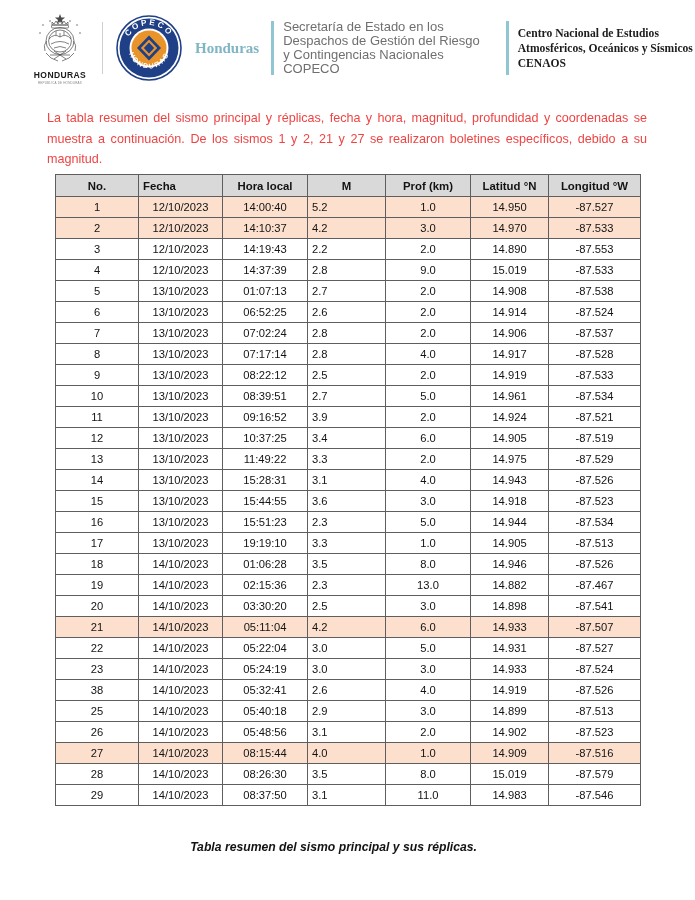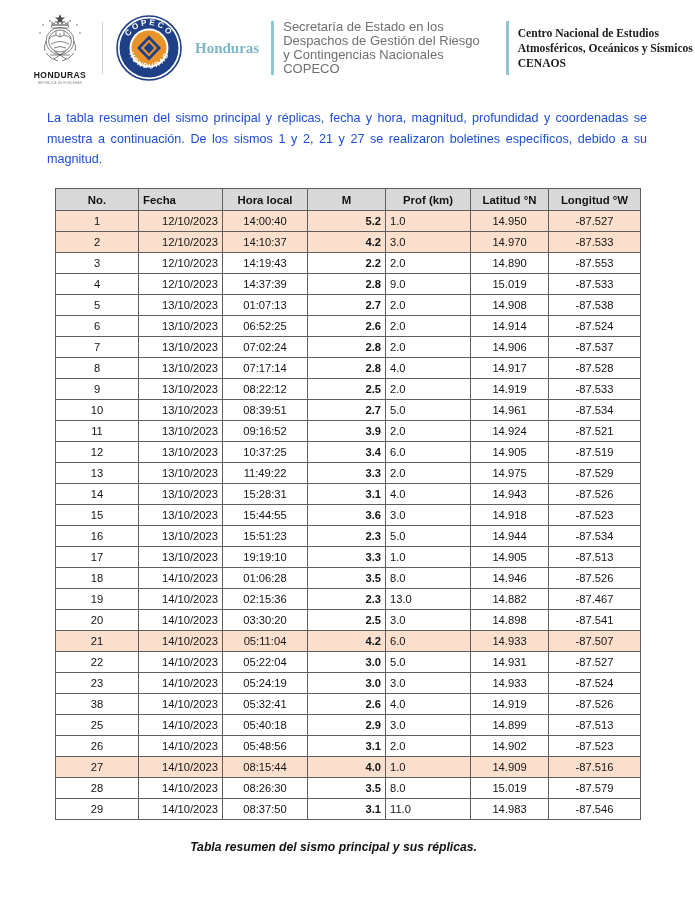--- a/index.html
+++ b/index.html
@@ -82,28 +82,28 @@
   }
 
   
   .intro {
     position: absolute;
     left: 47px; top: 108px;
     width: 600px;
     font-family: "Liberation Sans", sans-serif;
     font-size: 12.6px;
     line-height: 20.5px;
-    color: #1d4ed8;
+    color: #ef4444;
     text-align: justify;
   }
 
   
   .table-wrap {
     position: absolute;
-    left: 55px; top: 188px;
+    left: 55px; top: 174px;
     width: 585px;
   }
   table.quake {
     border-collapse: collapse;
     width: 585px;
     table-layout: fixed;
     font-family: "Liberation Sans", sans-serif;
   }
   table.quake th, table.quake td {
     border: 1px solid #5e5e5e;
@@ -118,24 +118,24 @@
     background: #d9d9d9;
     font-weight: bold;
     font-size: 11.4px;
     height: 22px;
   }
   th.h-no   { text-align: center; }
   th.h-left { text-align: left; padding-left: 5px; }
   th.h-ctr  { text-align: center; }
 
   td.c-no    { text-align: center; }
-  td.c-fecha { text-align: right; }
+  td.c-fecha { text-align: center; }
   td.c-hora  { text-align: center; }
-  td.c-mag   { text-align: right; font-weight: bold; }
-  td.c-prof  { }
+  td.c-mag   { text-align: left; font-weight: normal; }
+  td.c-prof  { text-align: center; }
   td.c-lat   { text-align: center; }
   td.c-lon   { text-align: center; }
 
   tr.hl td { background: #fce0cd; }
   tr.norm td { background: #ffffff; }
 
   
   col.w-no    { width: 83px; }
   col.w-fecha { width: 84px; }
   col.w-hora  { width: 85px; }

